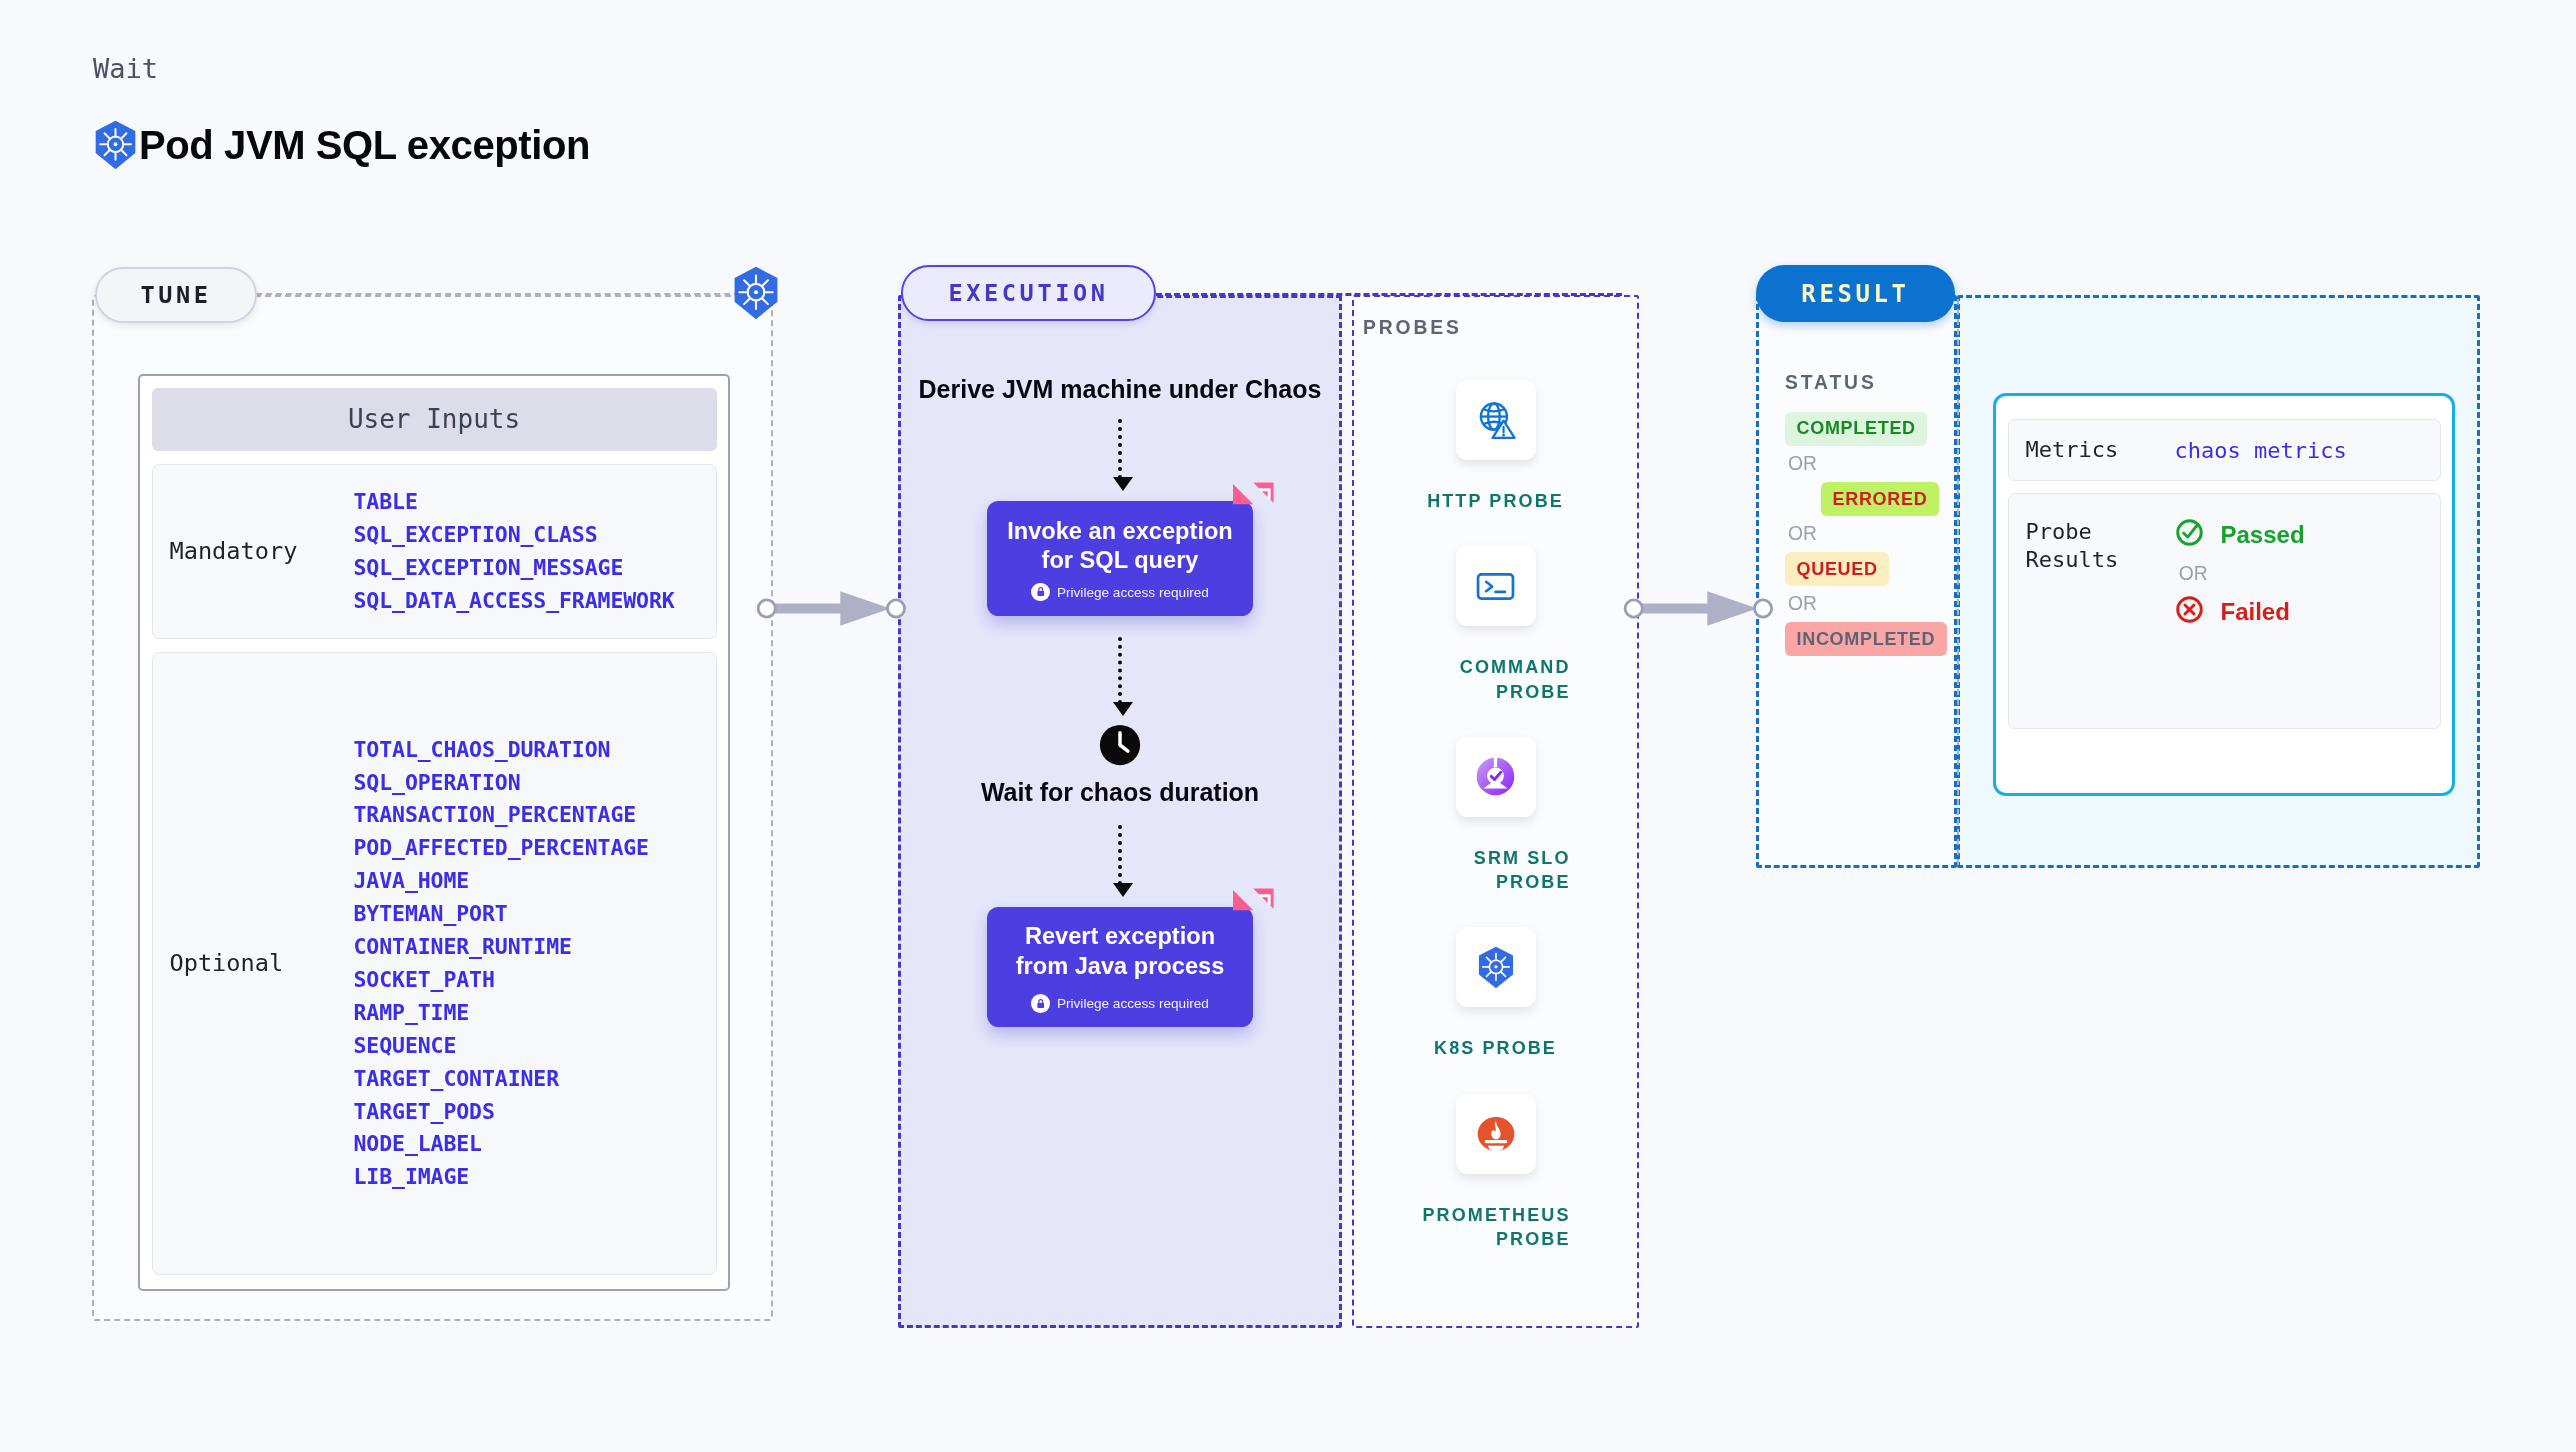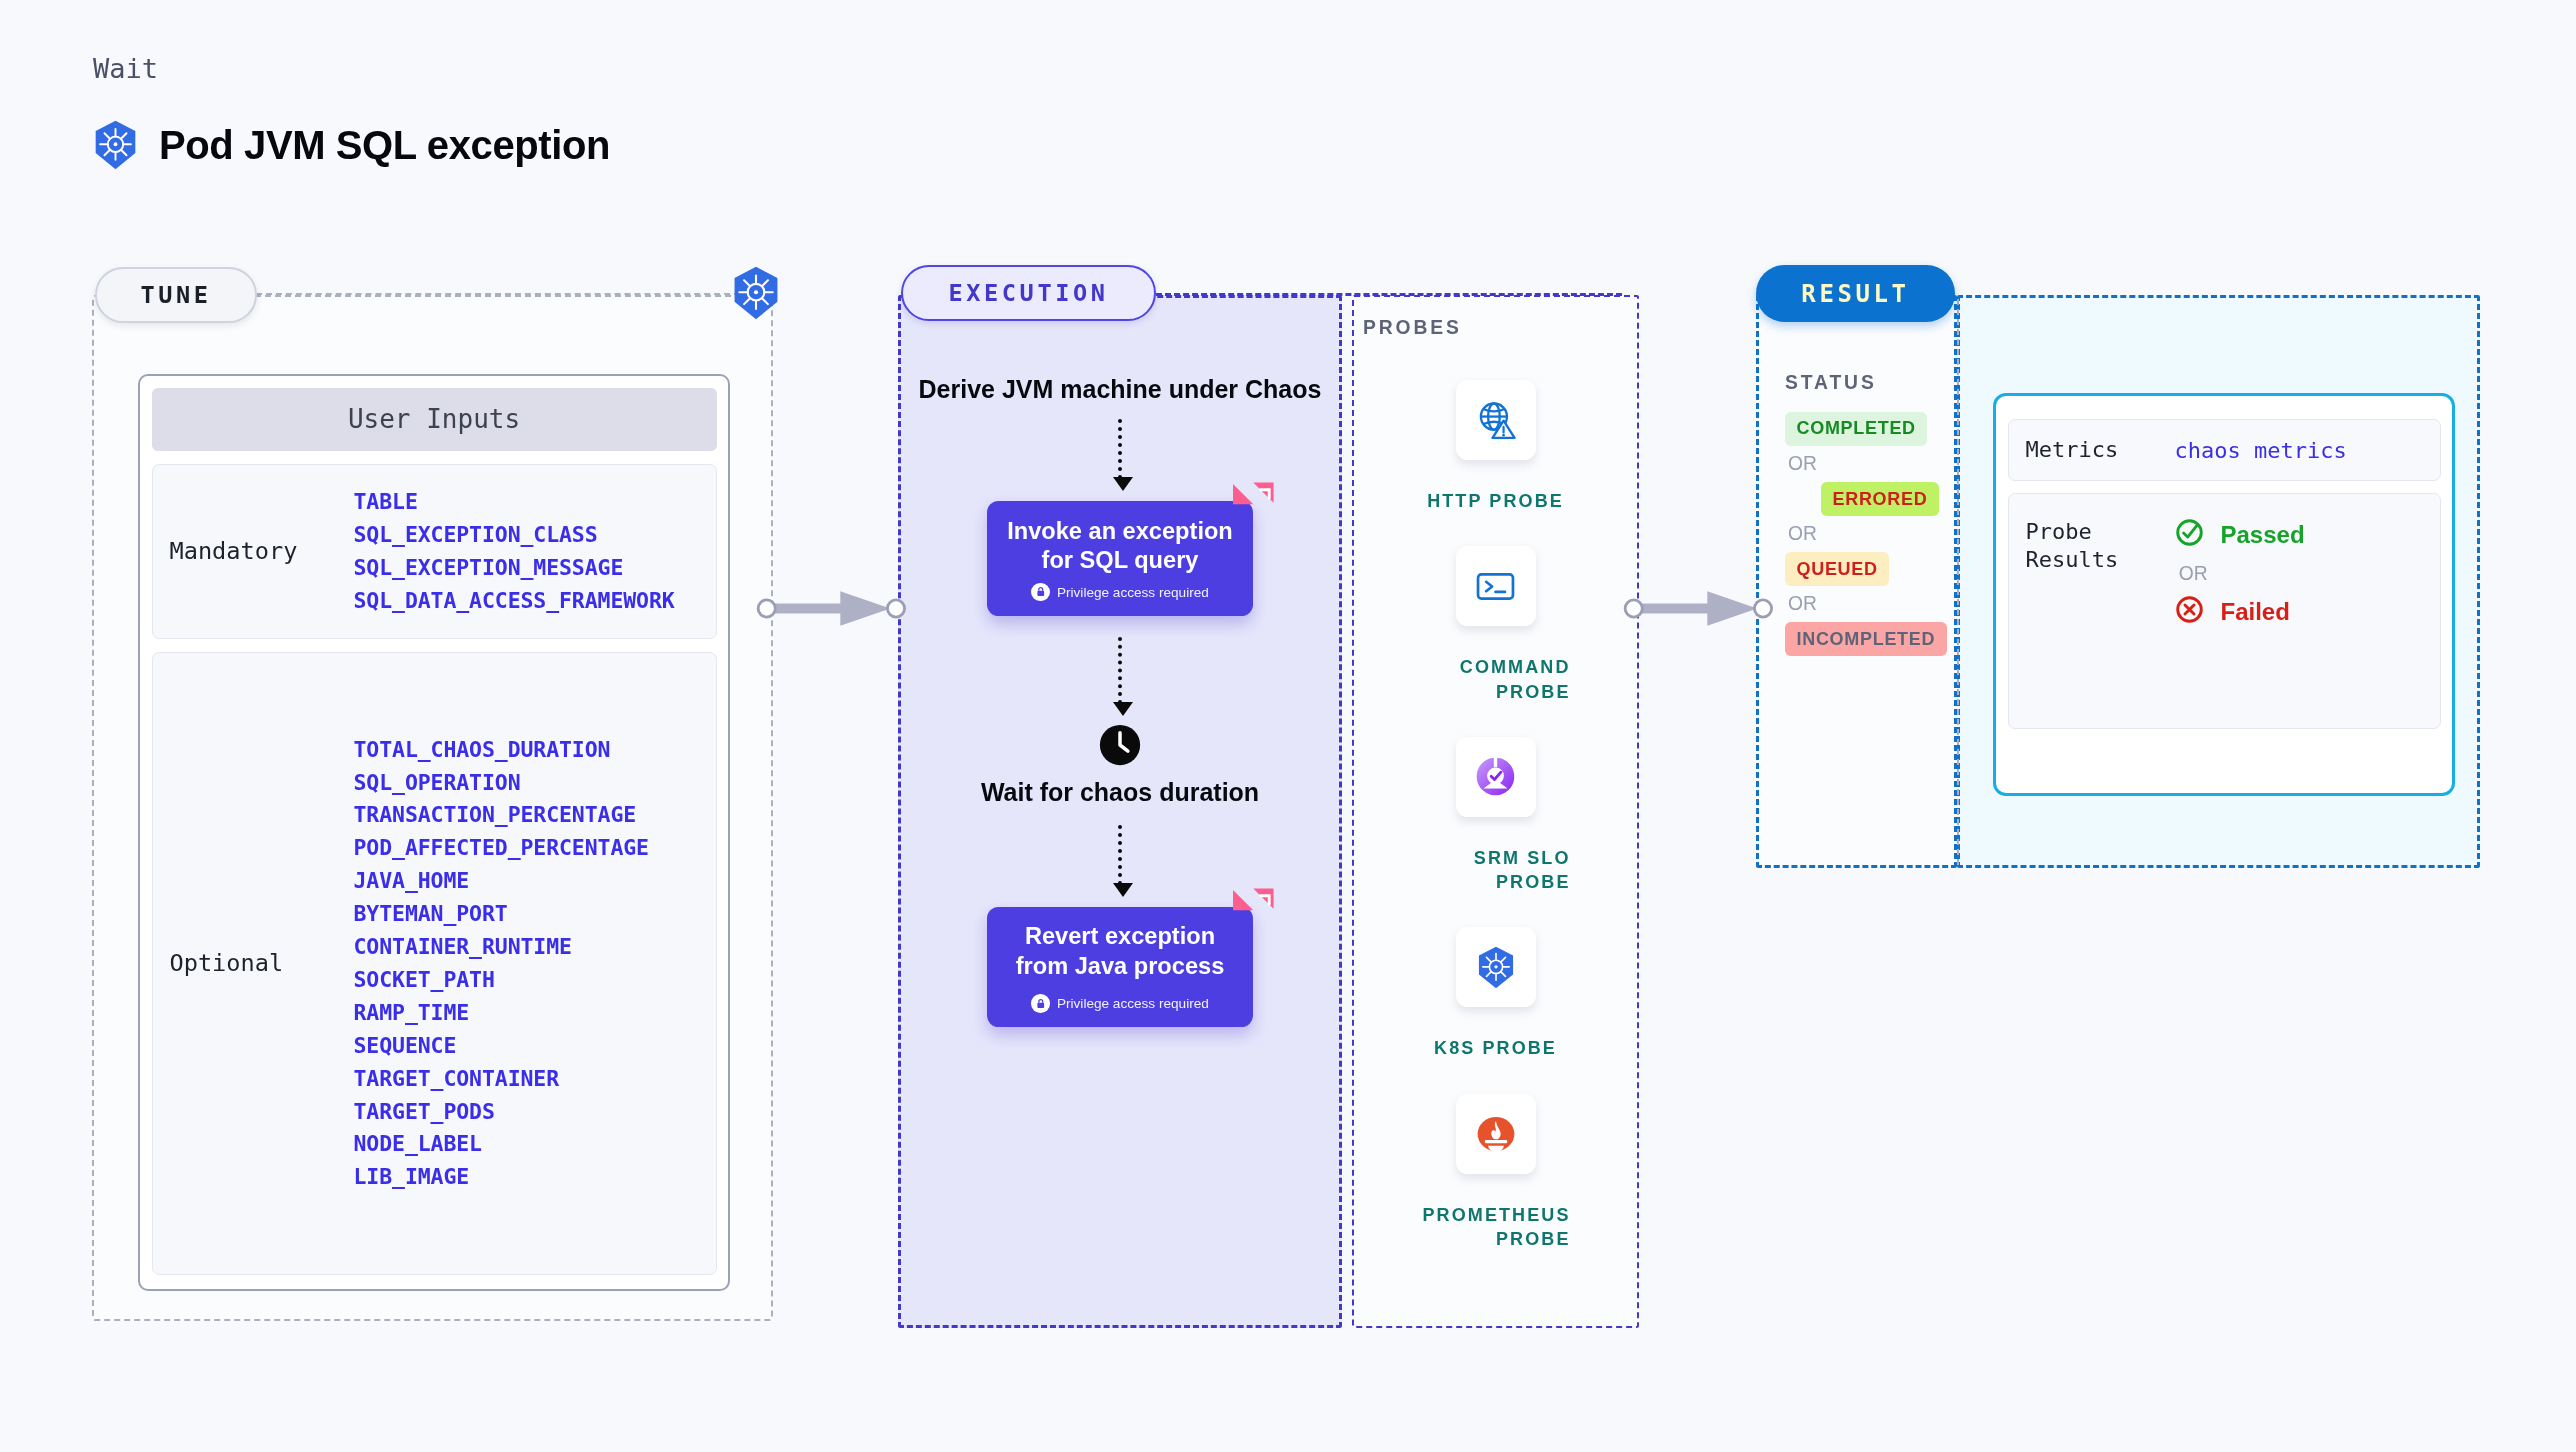--- a/index.html
+++ b/index.html
@@ -12,21 +12,21 @@
   #root { position: relative; width: 2576px; height: 1452px; }
 
   
   .fault-label {
     position: absolute; left: 93px; top: 53px;
     font-family: "DejaVu Sans Mono", monospace;
     font-size: 27px; color: #4a5166; letter-spacing: 0px;
   }
   .title-row {
     position: absolute; left: 92px; top: 120px;
-    display: flex; align-items: center; gap: 20px;
+    display: flex; align-items: center; 
   }
   .title-text {
     font-size: 40px; font-weight: bold; color: #07080d;
     font-family: "Liberation Sans", sans-serif; letter-spacing: -0.4px;
   }
   .k8s-badge { width: 47px; height: 50px; display:block; }
 
   
   .panel { position: absolute; }
 
@@ -56,21 +56,21 @@
     position: absolute; left: 256px; top: 293px; width: 494px; height: 0;
     border-top: 2.9px dashed #aab0bf; z-index: 5;
   }
   .k8s-node {
     position: absolute; left: 729px; top: 266px; width: 54px; height: 54px; z-index: 7;
   }
 
   
   #user-inputs-card {
     position: absolute; left: 138px; top: 374px; width: 592px; height: 917px;
-    border: 2.1px solid #9aa2b4; border-radius: 10px; background: #ffffff;
+    border: 2.1px solid #9aa2b4; border-radius: 5px; background: #ffffff;
     padding: 11.5px;
   }
   .ui-header {
     height: 63px; background: #dcdde8; border-radius: 5.7px;
     display: flex; align-items: center; justify-content: center;
     font-family: "DejaVu Sans Mono", monospace; font-size: 26px;
     color: #3d4251; font-weight: normal;
   }
   .ui-group {
     margin-top: 13px; border: 1.4px solid #e3e6ee; border-radius: 7.2px;

